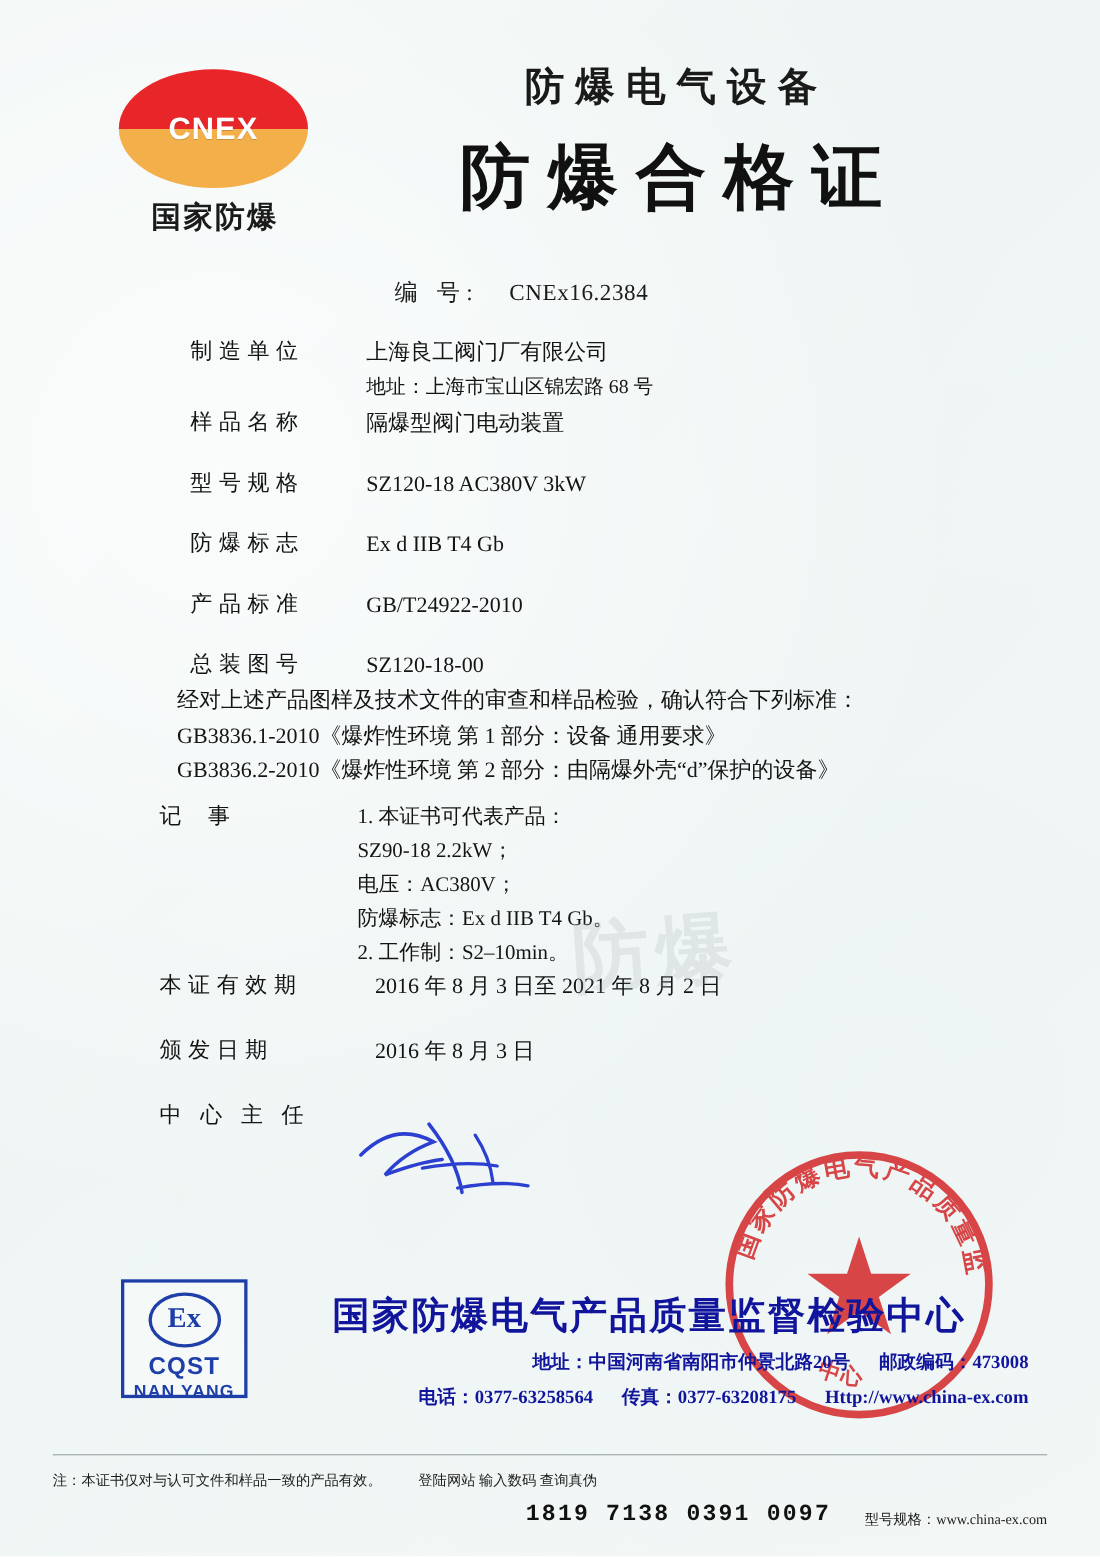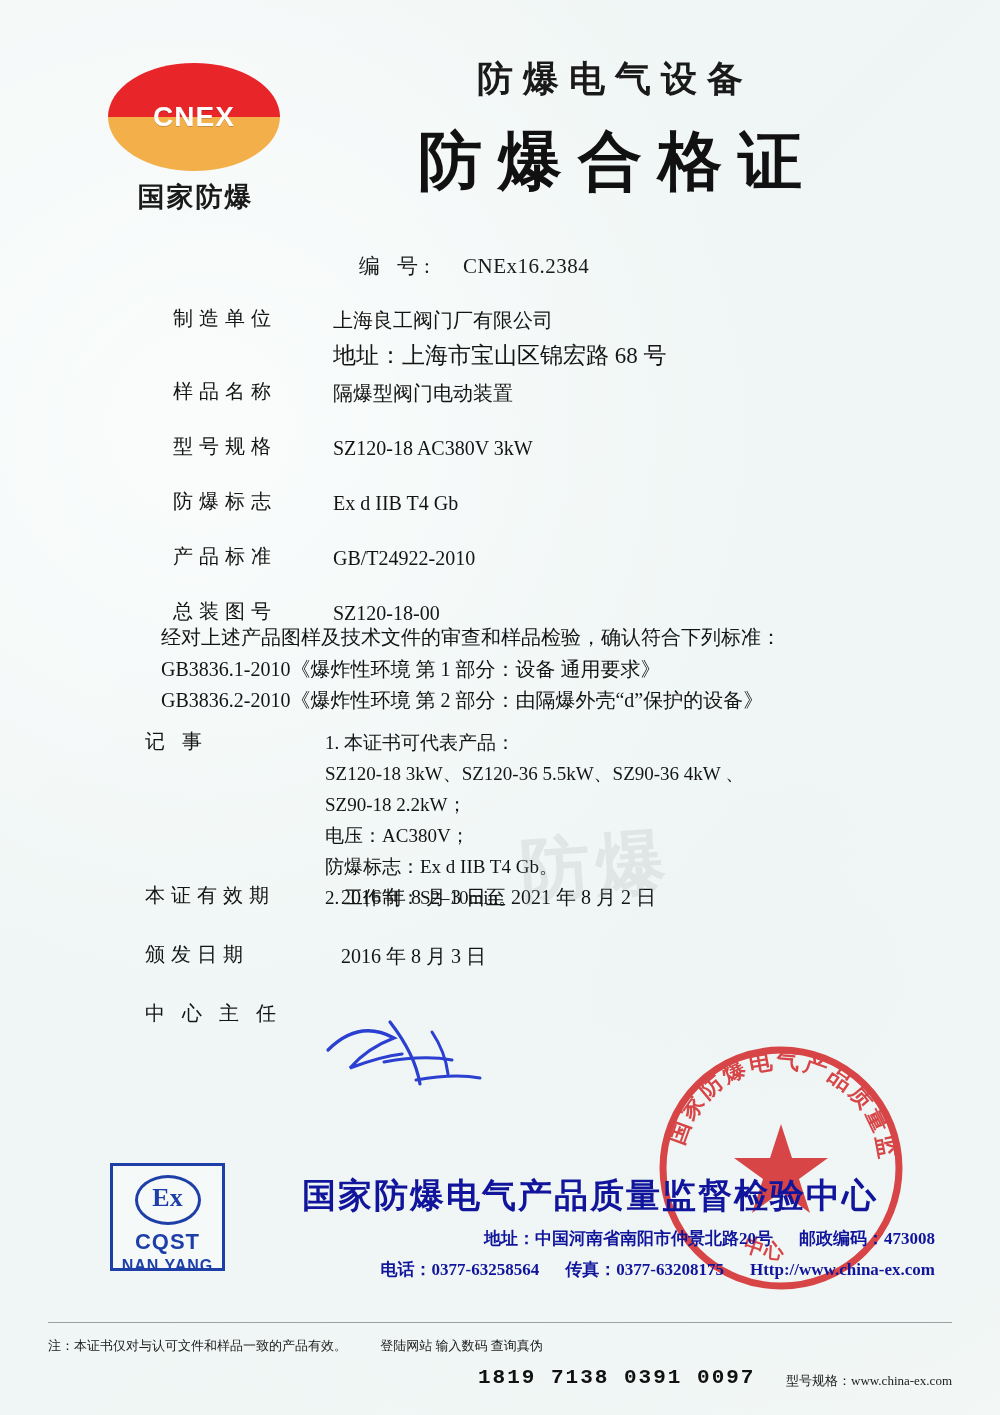--- a/index.html
+++ b/index.html
@@ -127,21 +127,21 @@
     letter-spacing: 6px;
     color: #141414;
     white-space: nowrap;
   }
   .value {
     font-size: 20px;
     color: #141414;
     line-height: 1.55;
   }
   .value .sub {
-    font-size: 23px;
+    font-size: 18px;
     display: block;
     margin-top: 2px;
   }
   .gap-md { height: 20px; }
 
   
   .para {
     position: absolute;
     top: 622px;
     left: 161px;
@@ -153,21 +153,21 @@
 
   
   .notes {
     position: absolute;
     top: 728px;
     left: 145px;
     width: 790px;
     display: flex;
     align-items: flex-start;
   }
-  .notes .label { width: 180px; flex: 0 0 180px; }
+  .notes .label { width: 180px; flex: 0 0 180px; font-family: Liberation Mono, monospace; }
   .notes-body {
     font-size: 19px;
     line-height: 1.63;
     color: #141414;
   }
 
   
   .bottom-fields {
     position: absolute;
     top: 882px;
@@ -376,21 +376,20 @@
   <div class="para">
     <div>经对上述产品图样及技术文件的审查和样品检验，确认符合下列标准：</div>
     <div>GB3836.1-2010《爆炸性环境 第 1 部分：设备 通用要求》</div>
     <div>GB3836.2-2010《爆炸性环境 第 2 部分：由隔爆外壳“d”保护的设备》</div>
   </div>
 
   <div class="notes">
     <div class="label">记  事</div>
     <div class="notes-body">
       <div>1. 本证书可代表产品：</div>
-      <div>SZ120-18 3kW、SZ120-36 5.5kW、SZ90-36 4kW 、</div>
       <div>SZ90-18 2.2kW；</div>
       <div>电压：AC380V；</div>
       <div>防爆标志：Ex d IIB T4 Gb。</div>
       <div>2. 工作制：S2–10min。</div>
     </div>
   </div>
 
   <div class="bottom-fields">
     <div class="row">
       <div class="label">本证有效期</div>

